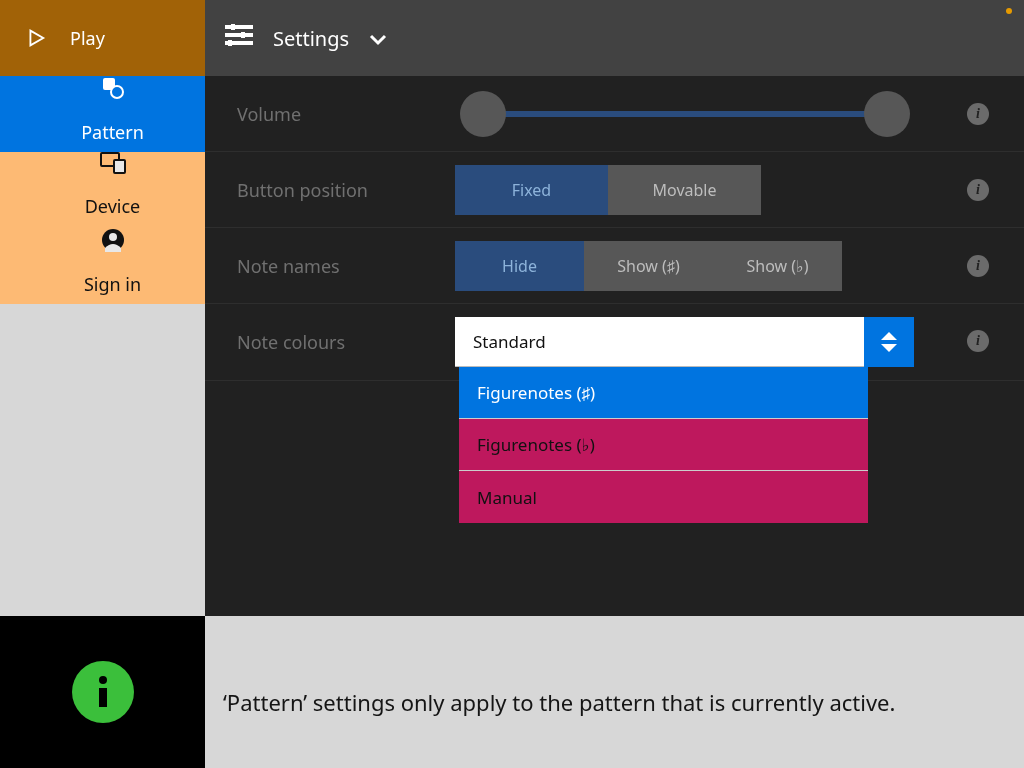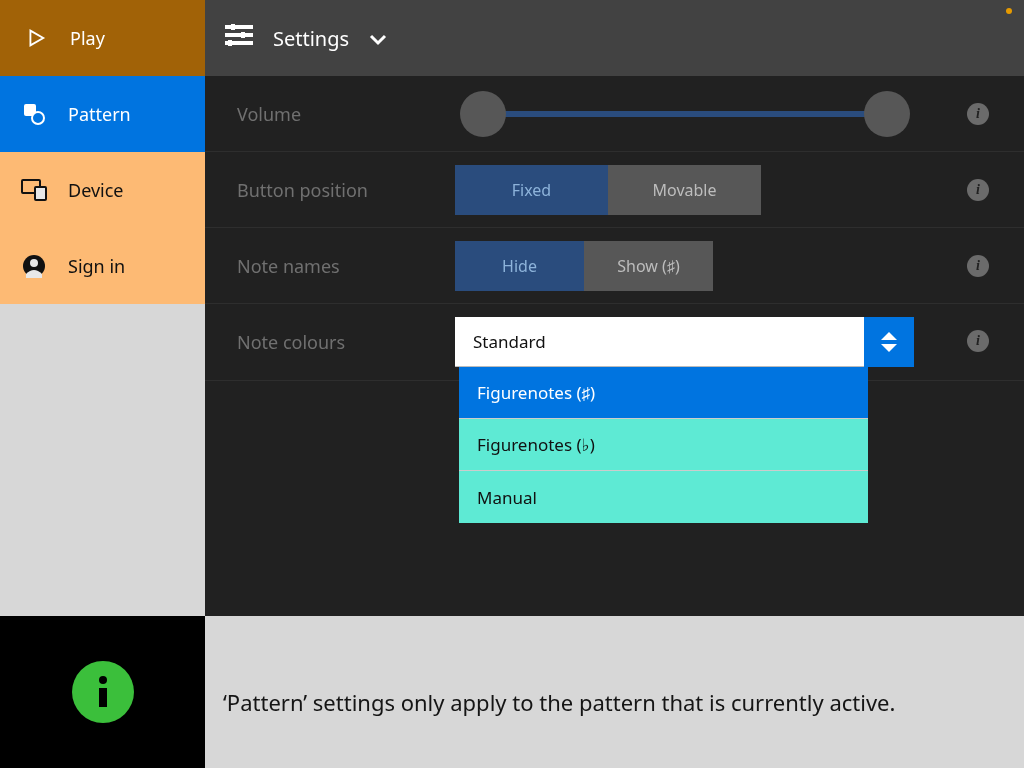--- a/index.html
+++ b/index.html
@@ -54,20 +54,21 @@
     background: #d7d7d7;
   }
   .side-item {
     display: flex;
     align-items: center;
     gap: 20px;
     height: 76px;
     padding-left: 20px;
     font-size: 18px;
     color: #111;
+    flex-direction: column;
   }
   .side-item.active {
     background: #0074e0;
     color: #fff;
   }
   .side-item.light {
     background: #fdba74;
   }
   .side-icon { width: 28px; display:flex; justify-content:center; }
   
@@ -164,21 +165,21 @@
     display:flex; flex-direction:column;
     align-items:center; justify-content:center;
     gap:2px;
   }
   .dd-list {
     position:absolute;
     top:50px; left:4px; width:409px;
   }
   .dd-opt {
     height:52px;
-    background:#5eead4;
+    background:#be185d;
     color:#111;
     display:flex; align-items:center;
     padding-left:18px;
     font-size:17px;
     border-bottom:1px solid #ccc;
   }
   .dd-opt:last-child { border-bottom:none; }
   .dd-opt.sel { background:#0074e0; color:#fff; }
   
   .bottom-left {
@@ -294,20 +295,21 @@
           <div class="info-icon">i</div>
         </div>
     </div>
 
     <div class="row">
       <div class="row-label">Note names</div>
       <div class="row-control">
         <div class="seg three">
           <div class="seg-btn sel">Hide</div>
           <div class="seg-btn">Show (♯)</div>
+          <div class="seg-btn">Show (♭)</div>
         </div>
       </div>
       <div class="row-info">
           <div class="info-icon">i</div>
         </div>
     </div>
 
     <div class="row" style="align-items:flex-start; padding-top:13px; padding-bottom:13px;">
       <div class="row-label" style="padding-top:13px;">Note colours</div>
       <div class="row-control" style="align-items:flex-start;">

